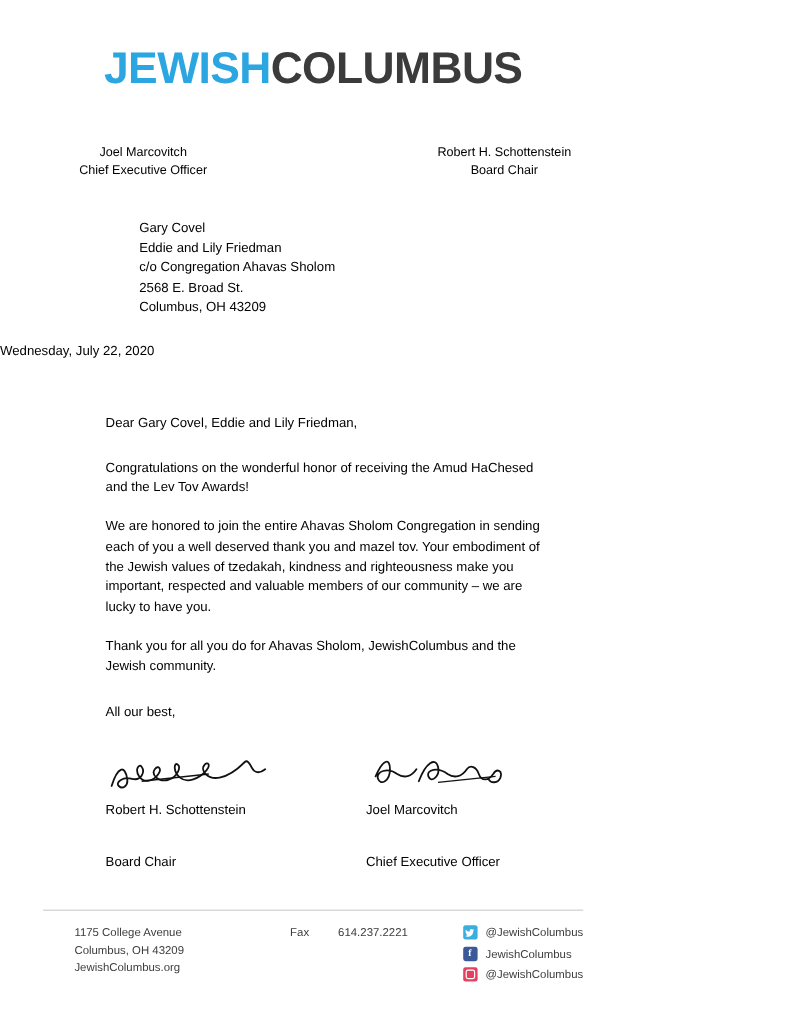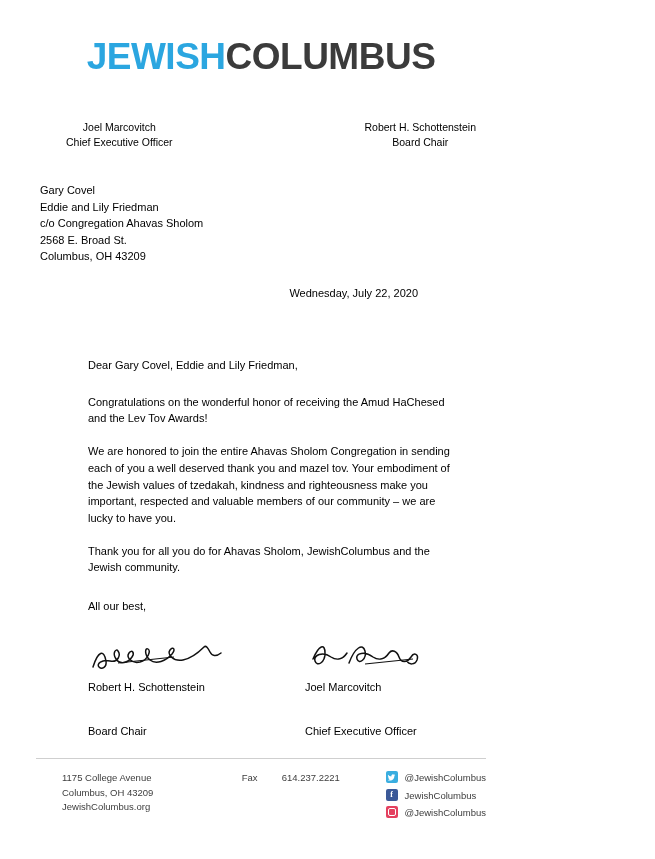--- a/index.html
+++ b/index.html
@@ -53,36 +53,35 @@
   .officer-left {
     text-align: center;
   }
   .officer-right {
     text-align: center;
   }
 
   
   .address {
     margin-top: 32px;
-    padding-left: 40px;
+    padding-left: 116px;
     font-size: 11px;
     line-height: 1.5;
   }
 
   
   .date {
     margin-top: 22px;
     padding-right: 104px;
-    text-align: right;
     font-size: 11px;
   }
 
   
   .body-copy {
-    margin-top: 58px;
+    margin-top: 46px;
     padding: 0 72px 0 88px;
     font-size: 11px;
     line-height: 1.52;
   }
   .body-copy p {
     margin: 0 0 16px 0;
   }
   .body-copy p.salutation {
     margin-bottom: 20px;
   }

